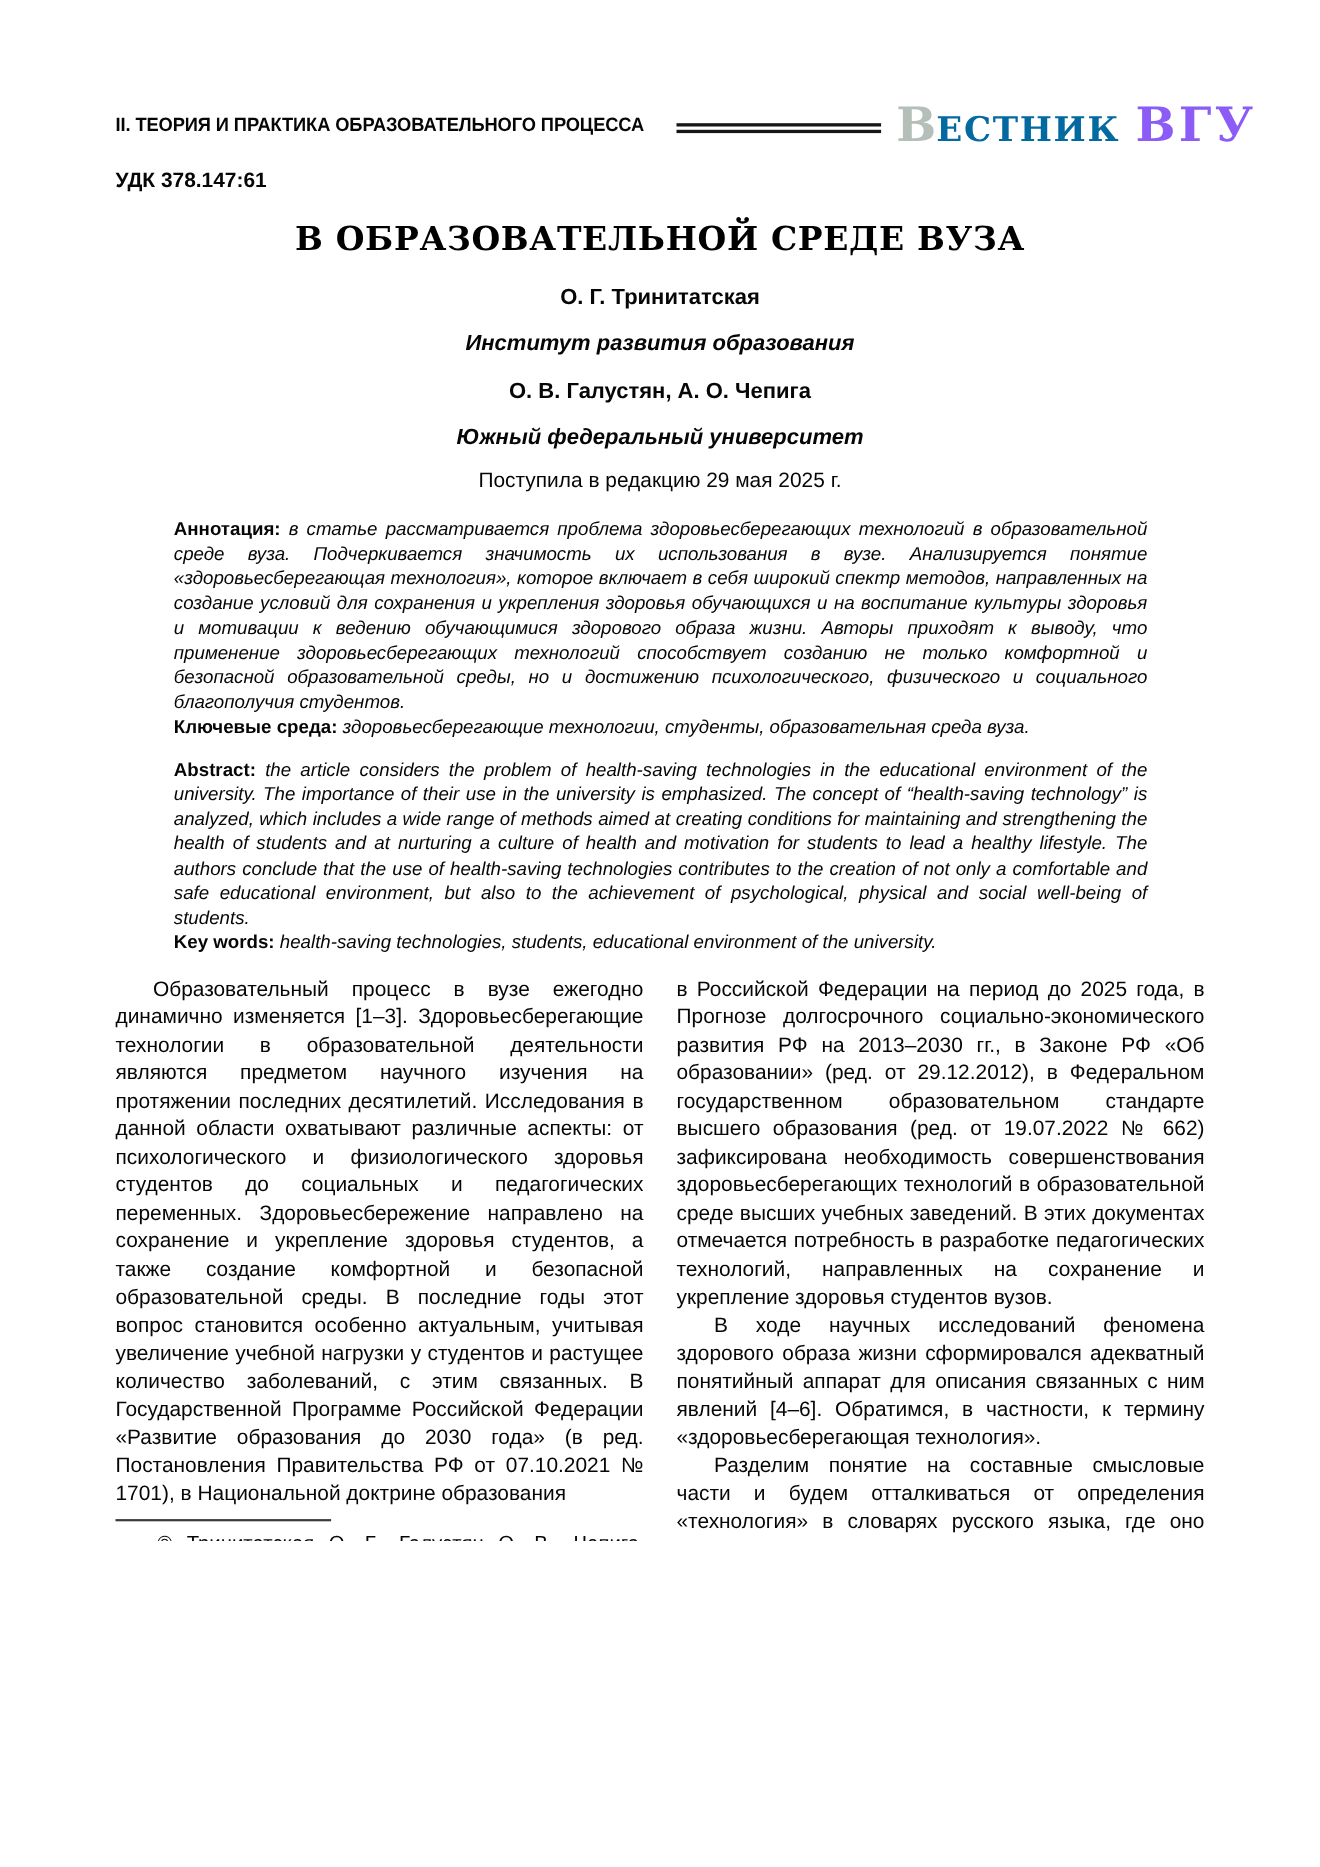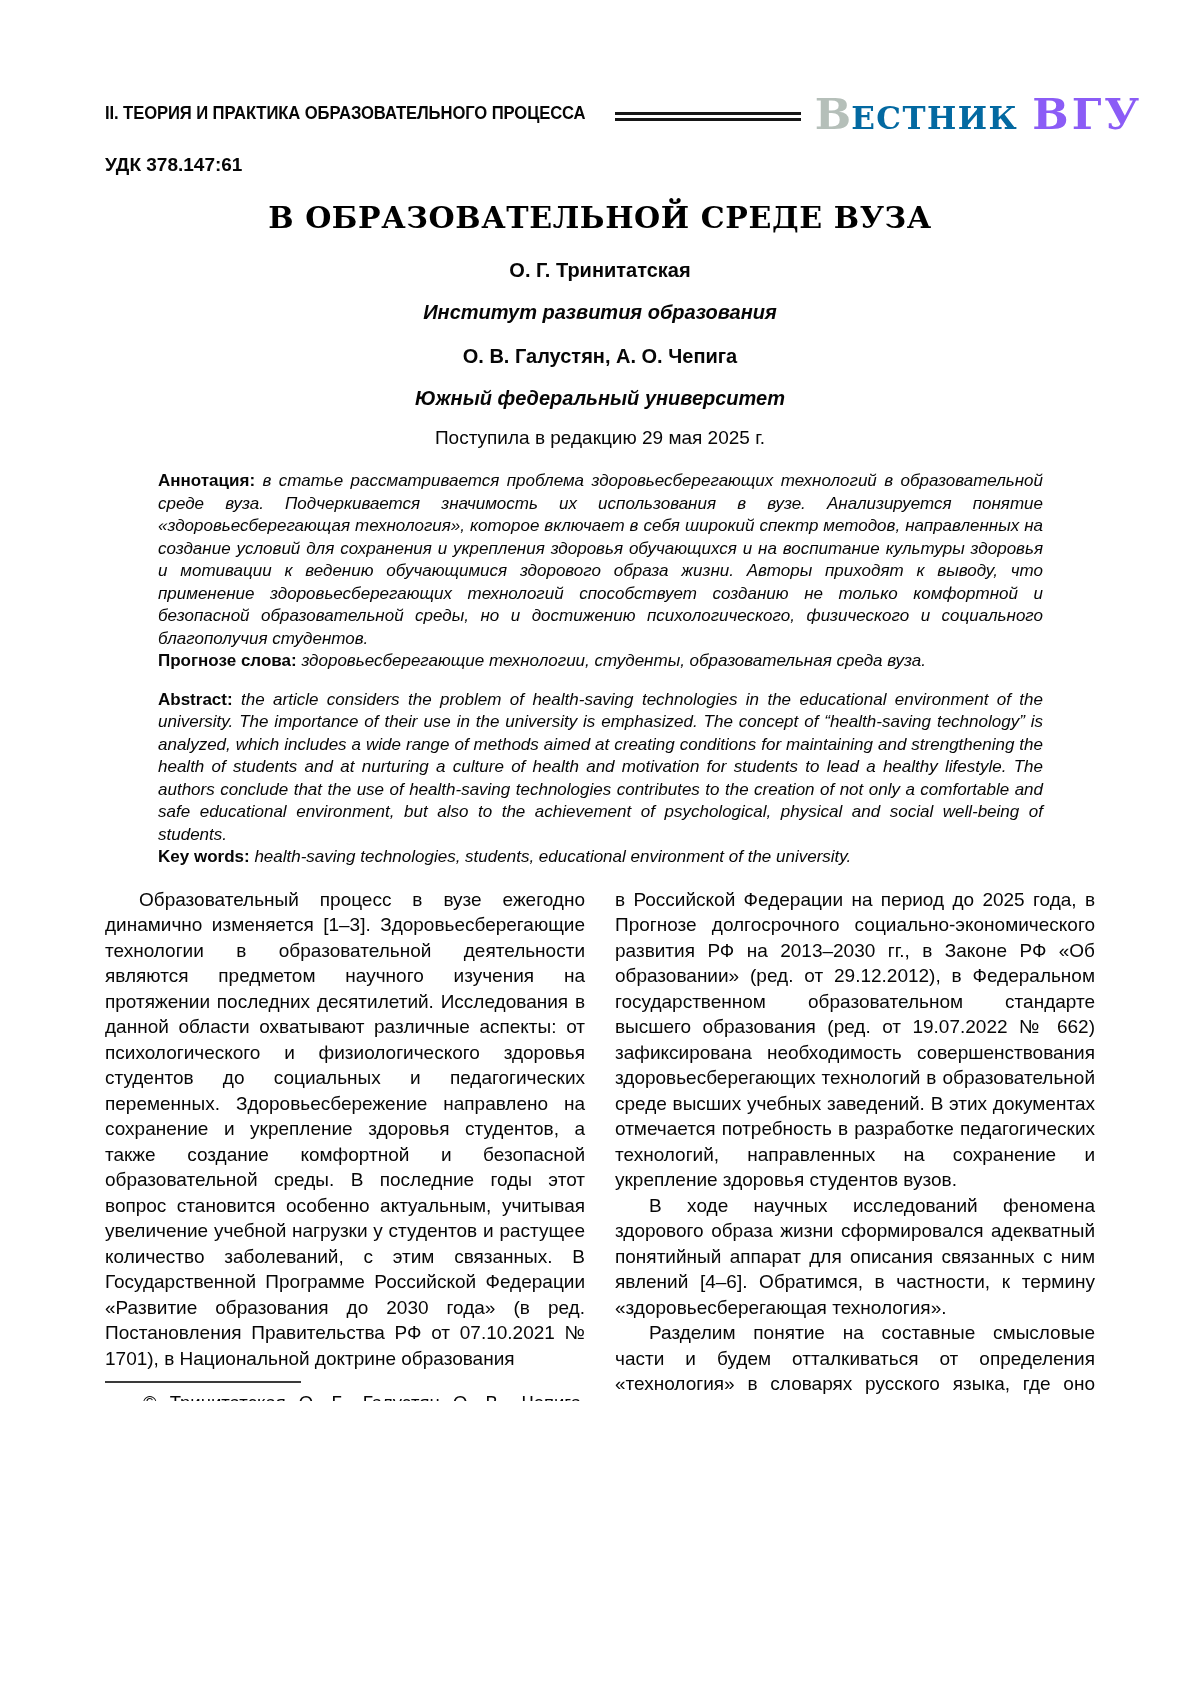--- a/index.html
+++ b/index.html
@@ -106,21 +106,21 @@
   </h1>
 
   <div class="center-line author-name">О. Г. Тринитатская</div>
   <div class="center-line affiliation">Институт развития образования</div>
   <div class="center-line author-name">О. В. Галустян, А. О. Чепига</div>
   <div class="center-line affiliation">Южный федеральный университет</div>
   <div class="center-line received">Поступила в редакцию 29 мая 2025 г.</div>
 
   <div class="abstract-block">
     <p class="abs-para"><b class="abs-label">Аннотация:</b> <span>в статье рассматривается проблема здоровьесберегающих технологий в образовательной среде вуза. Подчеркивается значимость их использования в вузе. Анализируется понятие «здоровьесберегающая технология», которое включает в себя широкий спектр методов, направленных на создание условий для сохранения и укрепления здоровья обучающихся и на воспитание культуры здоровья и мотивации к ведению обучающимися здорового образа жизни. Авторы приходят к выводу, что применение здоровьесберегающих технологий способствует созданию не только комфортной и безопасной образовательной среды, но и достижению психологического, физического и социального благополучия студентов.</span></p>
-    <p class="abs-para"><b class="abs-label">Прогнозе слова:</b> <span>здоровьесберегающие технологии, студенты, образовательная среда вуза.</span></p>
+    <p class="abs-para"><b class="abs-label">Ключевые среда:</b> <span>здоровьесберегающие технологии, студенты, образовательная среда вуза.</span></p>
   </div>
 
   <div class="abstract-block en" lang="en">
     <p class="abs-para"><b class="abs-label">Abstract:</b> <span>the article considers the problem of health-saving technologies in the educational environment of the university. The importance of their use in the university is emphasized. The concept of “health-saving technology” is analyzed, which includes a wide range of methods aimed at creating conditions for maintaining and strengthening the health of students and at nurturing a culture of health and motivation for students to lead a healthy lifestyle. The authors conclude that the use of health-saving technologies contributes to the creation of not only a comfortable and safe educational environment, but also to the achievement of psychological, physical and social well-being of students.</span></p>
     <p class="abs-para"><b class="abs-label">Key words:</b> <span>health-saving technologies, students, educational environment of the university.</span></p>
   </div>
 
   <div class="columns">
     <div class="col">
       <p class="body-para indent">Образовательный процесс в вузе ежегодно динамично изменяется [1–3]. Здоровьесберегающие технологии в образовательной деятельности являются предметом научного изучения на протяжении последних десятилетий. Исследования в данной области охватывают различные аспекты: от психологического и физиологического здоровья студентов до социальных и педагогических переменных. Здоровьесбережение направлено на сохранение и укрепление здоровья студентов, а также создание комфортной и безопасной образовательной среды. В последние годы этот вопрос становится особенно актуальным, учитывая увеличение учебной нагрузки у студентов и растущее количество заболеваний, с этим связанных. В Государственной Программе Российской Федерации «Развитие образования до 2030 года» (в ред. Постановления Правительства РФ от 07.10.2021 № 1701), в Национальной доктрине образования</p>

